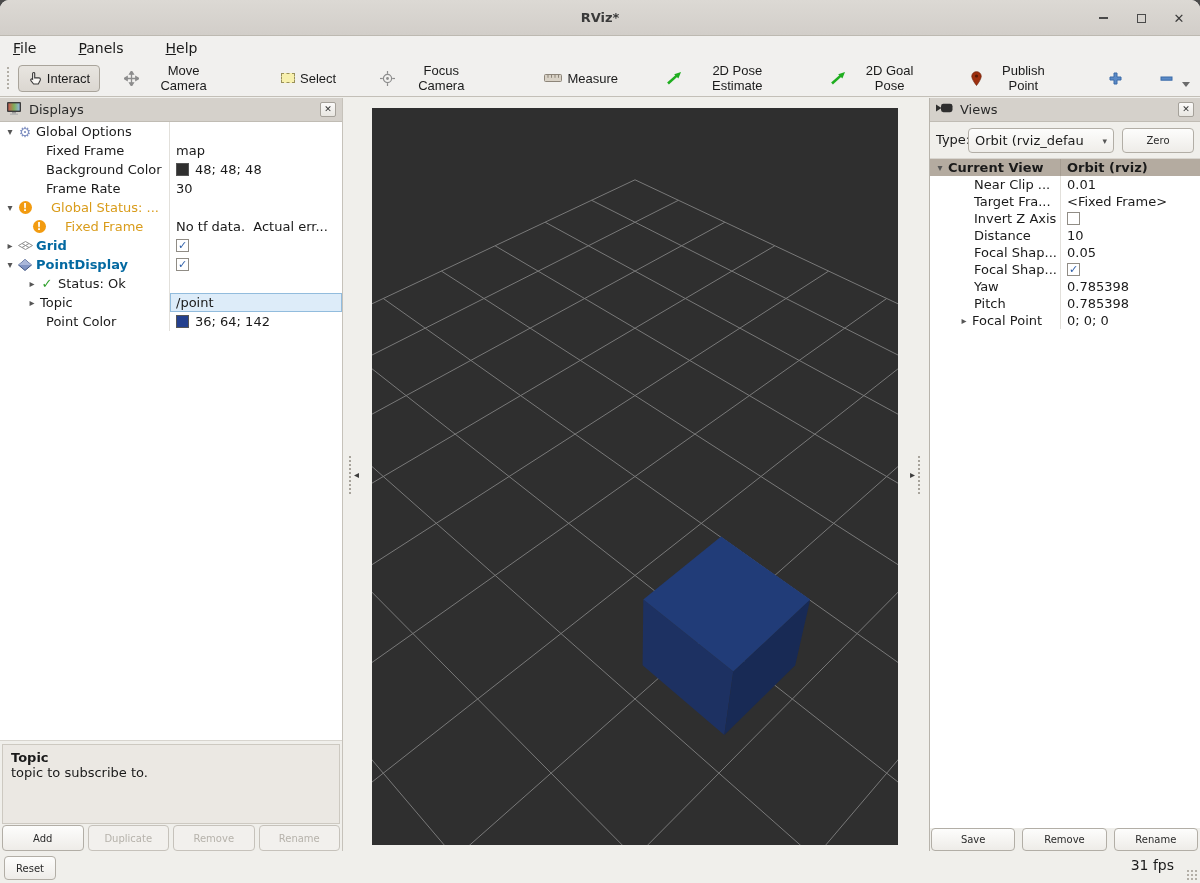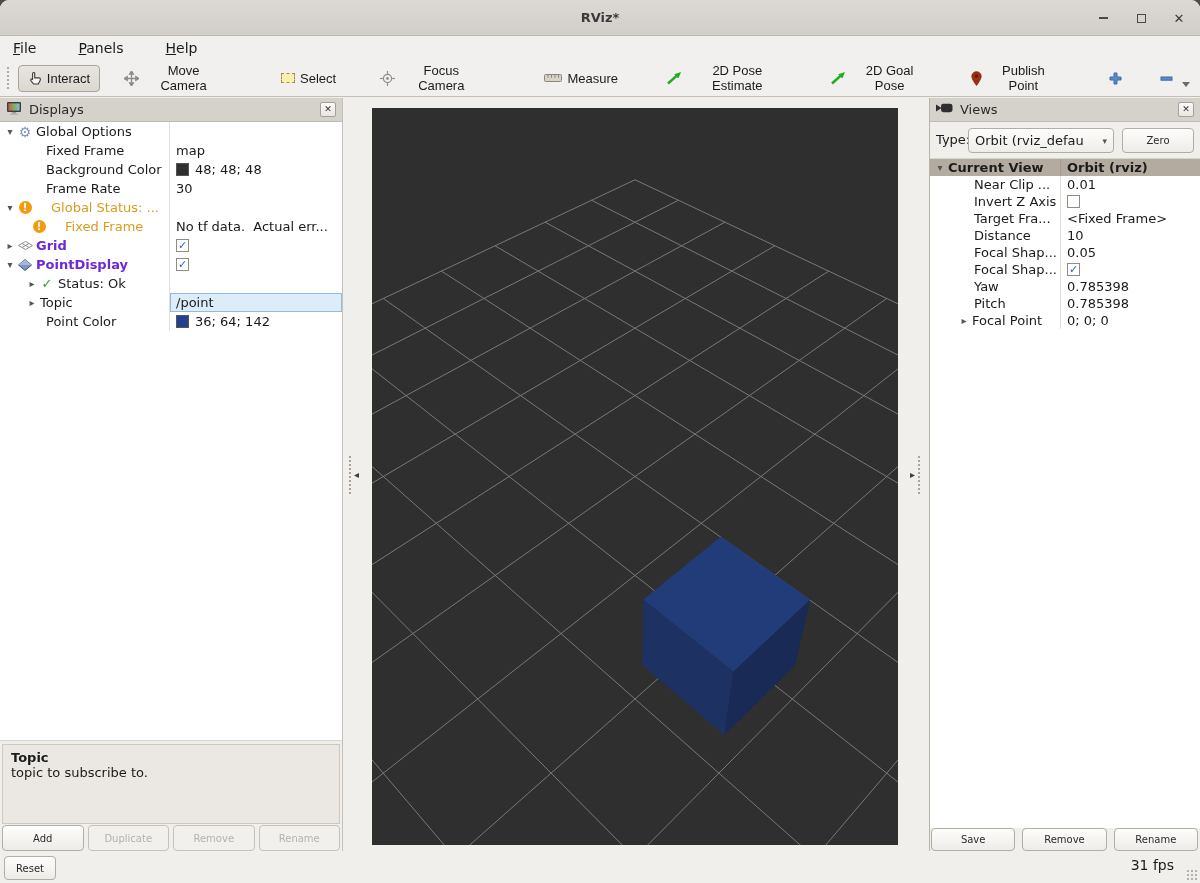--- a/index.html
+++ b/index.html
@@ -62,21 +62,21 @@
   .trow { display: flex; align-items: center; }
   .displays-tree .trow { height: 19px; }
   .cell { display: flex; align-items: center; height: 100%; overflow: hidden; white-space: pre; }
   .cell.name { border-right: 1px solid #e2e0db; flex: none; }
   .displays-tree .cell.name { width: 170px; }
   .cell.val { flex: 1; padding-left: 6px; }
   .exp { width: 12px; font-size: 10px; color: #555; text-align: center; flex: none; }
   .ticon-tree { width: 18px; flex: none; display: inline-flex; justify-content: center; align-items: center; }
   .lbl { margin-left: 2px; }
   .warn-lbl { color: #d99c1b; margin-left: 17px; }
-  .disp-lbl { color: #6d28d9; font-weight: bold; }
+  .disp-lbl { color: #0369a1; font-weight: bold; }
   .gear-glyph { color: #8191c2; font-size: 14px; }
   .warn-badge { width: 13px; height: 13px; border-radius: 50%; background: #f29b10; color: #fff;
     font-size: 10px; font-weight: bold; line-height: 13px; text-align: center; }
   .ok-check { color: #2fa02c; font-weight: bold; font-size: 13px; }
   .cb { width: 13px; height: 13px; border: 1px solid #908c85; background: #fff; display: inline-flex;
     align-items: center; justify-content: center; font-size: 11px; font-weight: bold; color: #2f5fa8; flex: none; }
   .swatch { width: 13px; height: 13px; border: 1px solid #555; margin-right: 6px; flex: none; }
   .val.selected { background: #ddecf9; box-shadow: inset 0 0 0 1px #92bcdd; }
   .desc-box { position: absolute; left: 2px; right: 2px; top: 646px; height: 80px; background: #ebe8e3;
     border: 1px solid #cdc9c1; padding: 5px 8px; }
@@ -450,26 +450,26 @@
           <span class="exp">▾</span>
           <span class="lbl">Current View</span>
         </span>
         <span class="cell val"><span>Orbit (rviz)</span></span>
       </div>
       <div class="trow">
         <span class="cell name" style="padding-left:42px"><span class="lbl">Near Clip ...</span></span>
         <span class="cell val"><span>0.01</span></span>
       </div>
       <div class="trow">
+        <span class="cell name" style="padding-left:42px"><span class="lbl">Target Fra...</span></span>
+        <span class="cell val"><span>&lt;Fixed Frame&gt;</span></span>
+      </div>
+      <div class="trow">
         <span class="cell name" style="padding-left:42px"><span class="lbl">Invert Z Axis</span></span>
         <span class="cell val"><span class="cb"></span></span>
-      </div>
-      <div class="trow">
-        <span class="cell name" style="padding-left:42px"><span class="lbl">Target Fra...</span></span>
-        <span class="cell val"><span>&lt;Fixed Frame&gt;</span></span>
       </div>
       <div class="trow">
         <span class="cell name" style="padding-left:42px"><span class="lbl">Distance</span></span>
         <span class="cell val"><span>10</span></span>
       </div>
       <div class="trow">
         <span class="cell name" style="padding-left:42px"><span class="lbl">Focal Shap...</span></span>
         <span class="cell val"><span>0.05</span></span>
       </div>
       <div class="trow">

